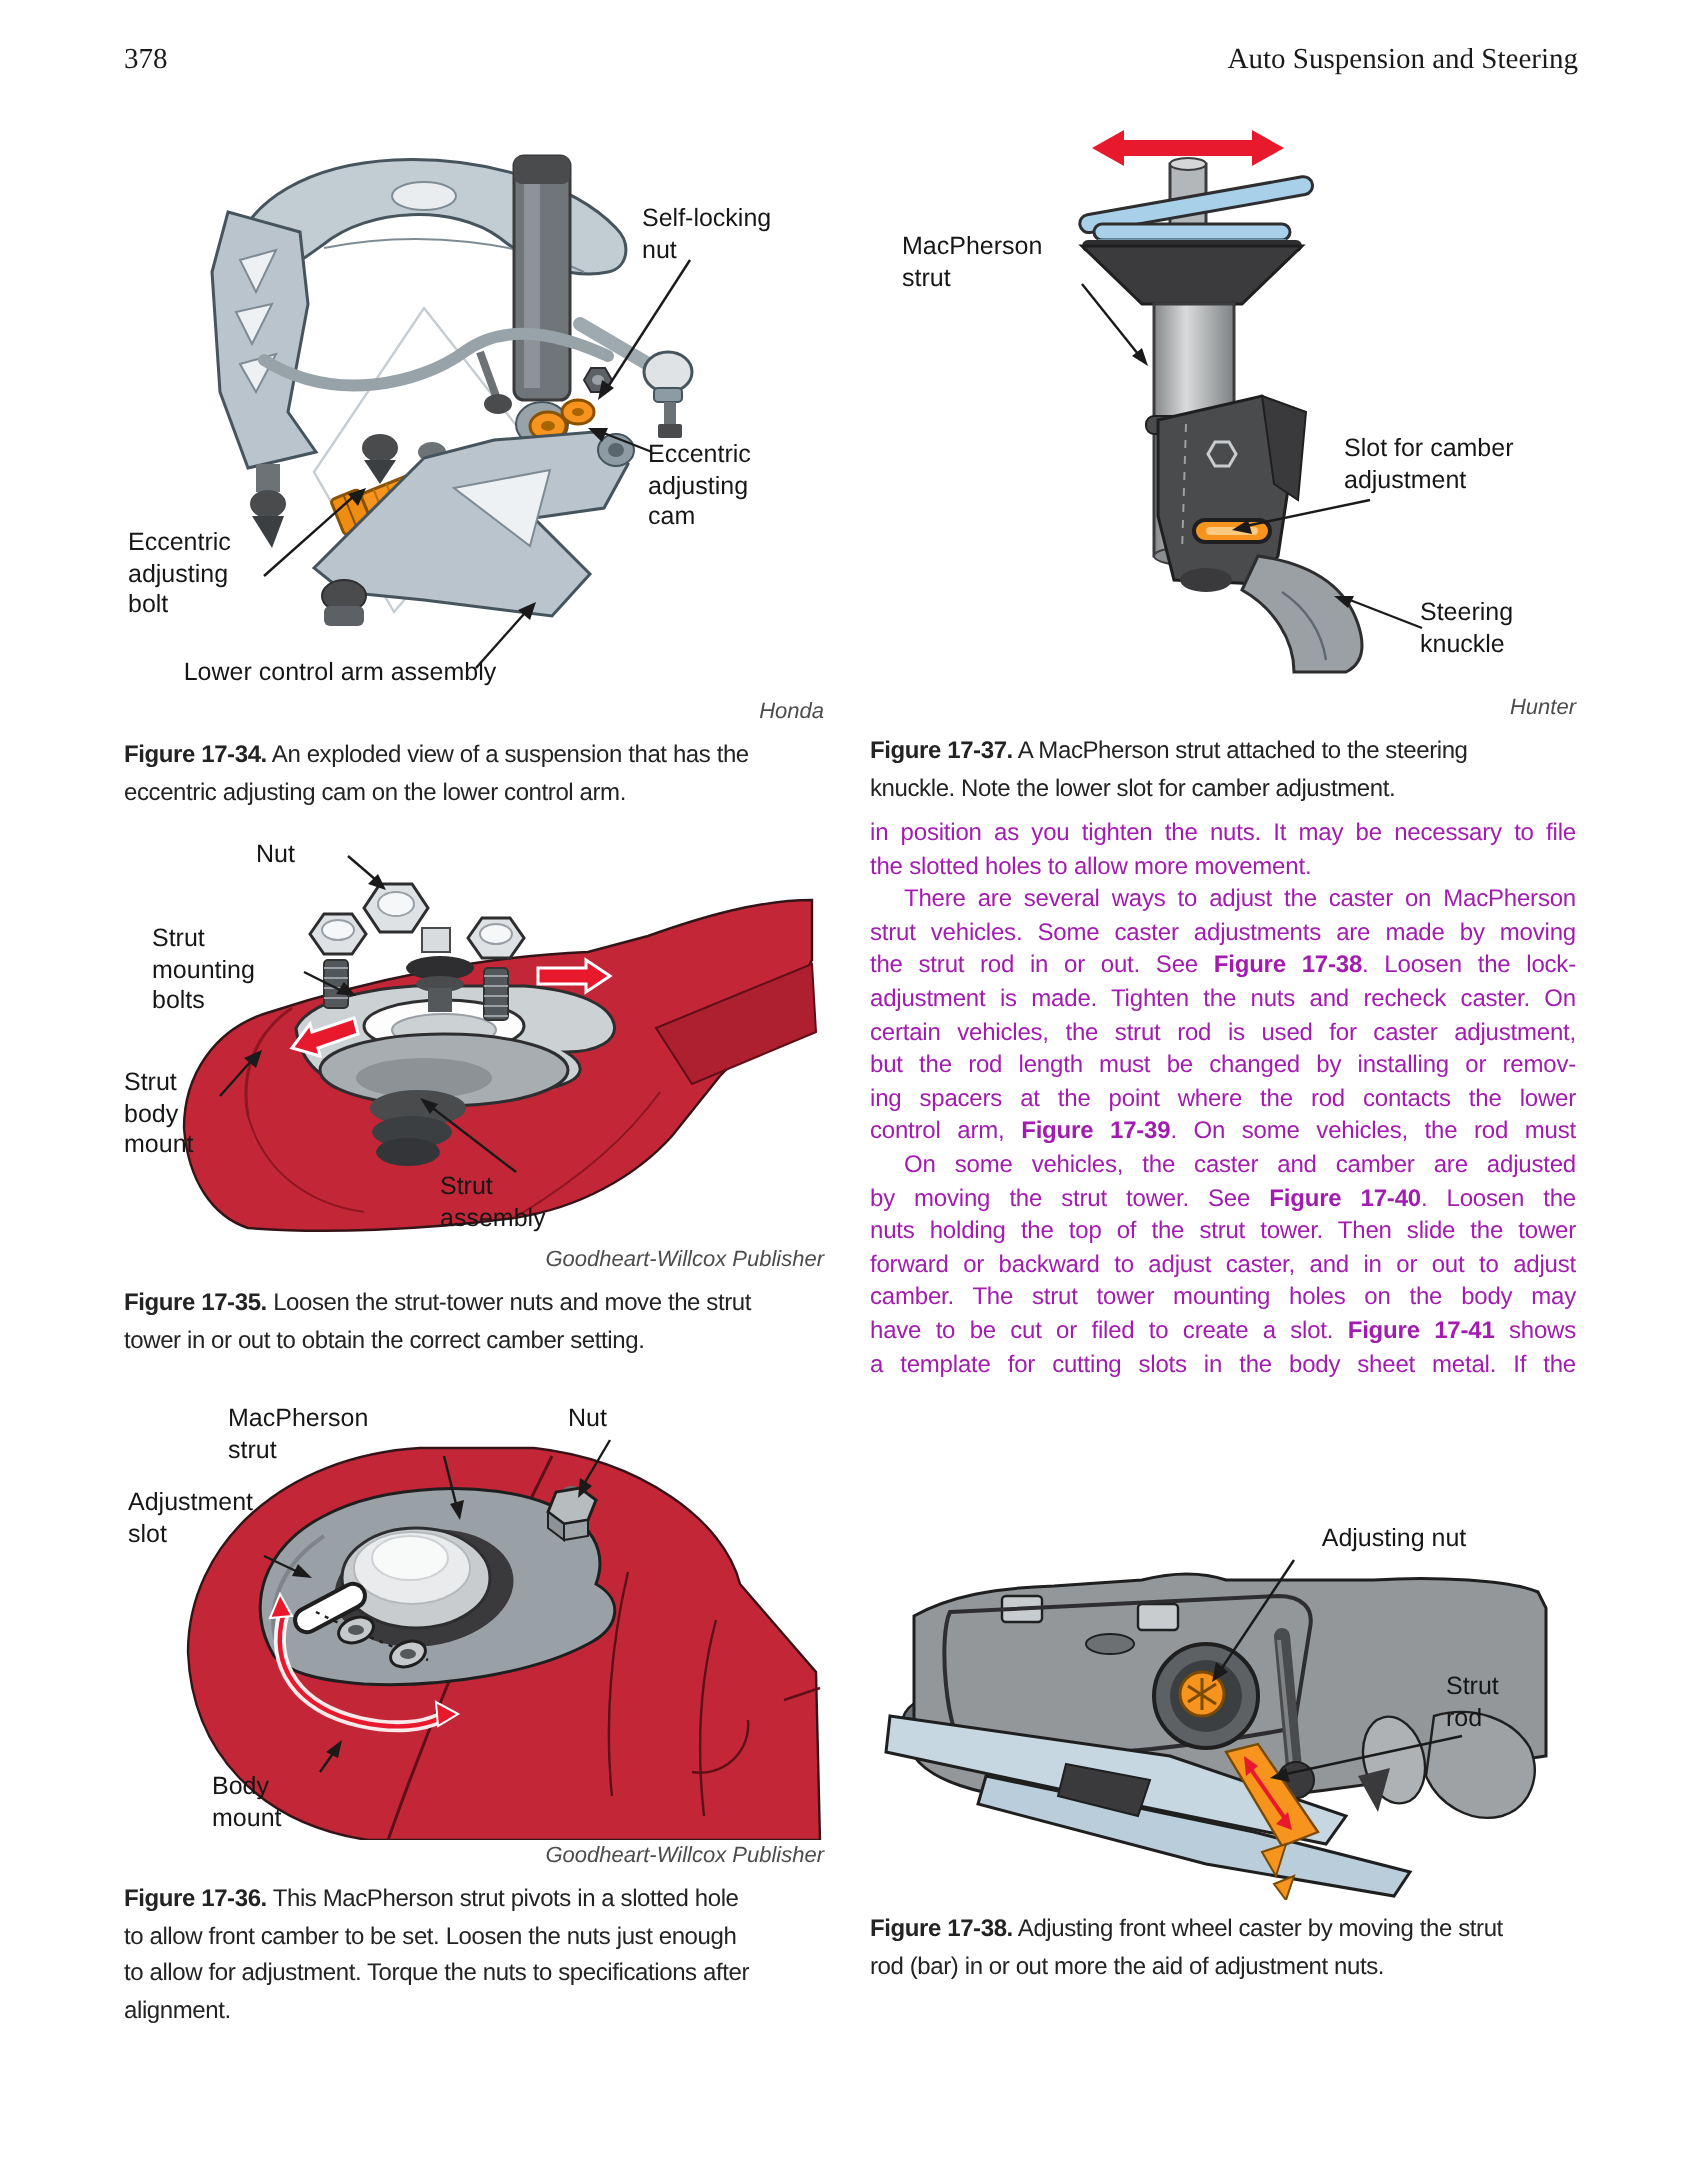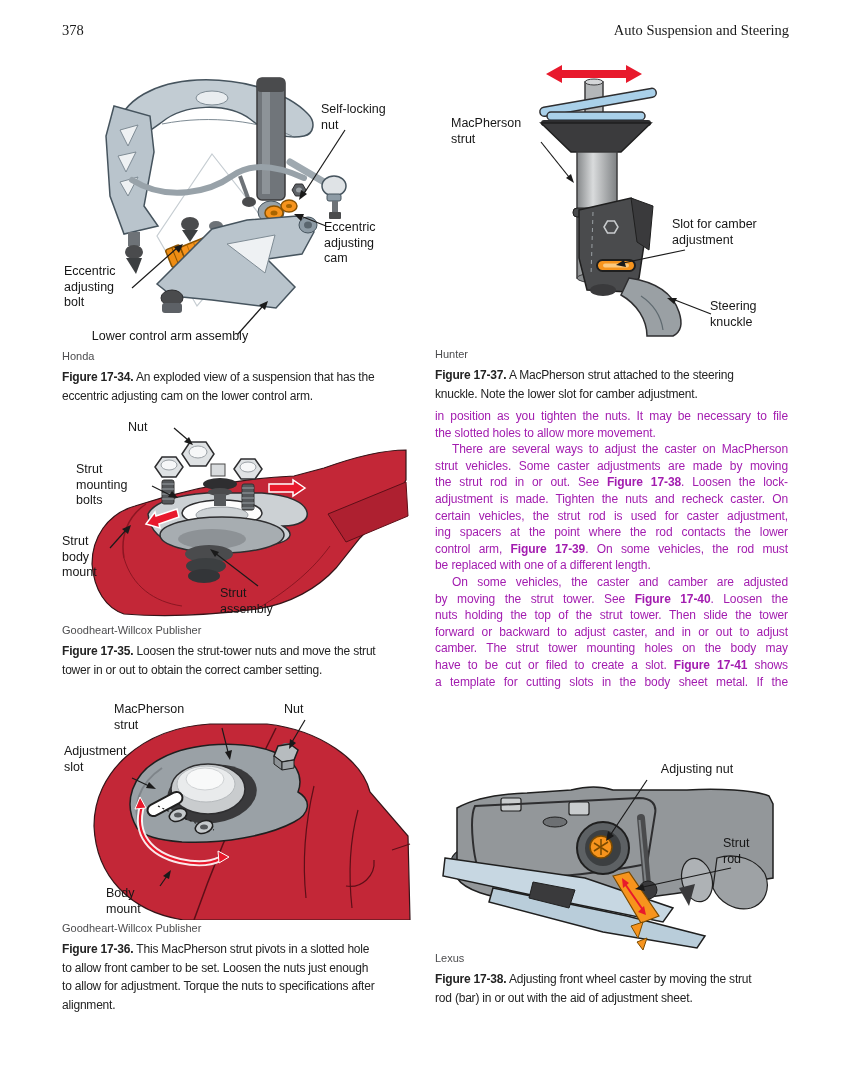--- a/index.html
+++ b/index.html
@@ -8,21 +8,21 @@
   .abs{position:absolute}
   .hdr{font-family:"Liberation Serif",serif;font-size:14.5px;color:#1a1a1a}
   #page-num{left:62px;top:22px}
   #running-head{right:60px;top:22px}
   .figure{position:absolute}
   .art{position:relative}
   .art svg{display:block}
   .lbl{position:absolute;font-size:12.5px;line-height:15.5px;color:#161616;
        white-space:pre-line;text-align:left}
   .lbl.la{text-align:center}
-  .credit{font-size:11px;color:#4c4c4e;margin-top:2px;height:13px}
+  .credit{font-style:italic;font-size:11px;color:#4c4c4e;text-align:right;margin-top:2px;height:13px}
   .caption{margin-top:5px;font-size:12px;line-height:18.6px;color:#232323;letter-spacing:-0.2px}
   .caption .tl{white-space:nowrap}
   .caption strong,#body-text strong{font-weight:bold}
   #body-text{position:absolute;left:435px;top:408px;width:353px;
        font-family:Liberation Sans, sans-serif;font-size:12px;line-height:16.6px;
        color:#a21caf;letter-spacing:-0.1px}
   .tl{white-space:nowrap}
   .jl{white-space:normal;text-align:justify;text-align-last:justify}
   .ind{text-indent:17px}
   #footer{right:60px;top:1094px;font-size:10px;color:#6d6e71}
@@ -278,23 +278,23 @@
   <div>
       <div class="tl jl"><span>in position as you tighten the nuts. It may be necessary to file</span></div>
       <div class="tl"><span>the slotted holes to allow more movement.</span></div>
     </div>
   <div>
       <div class="tl jl ind"><span>There are several ways to adjust the caster on MacPherson</span></div>
       <div class="tl jl"><span>strut vehicles. Some caster adjustments are made by moving</span></div>
       <div class="tl jl"><span>the strut rod in or out. See </span><strong>Figure 17-38</strong><span>. Loosen the lock-</span></div>
       <div class="tl jl"><span>adjustment is made. Tighten the nuts and recheck caster. On</span></div>
       <div class="tl jl"><span>certain vehicles, the strut rod is used for caster adjustment,</span></div>
+      <div class="tl jl"><span>but the rod length must be changed by installing or remov-</span></div>
       <div class="tl jl"><span>ing spacers at the point where the rod contacts the lower</span></div>
       <div class="tl jl"><span>control arm, </span><strong>Figure 17-39</strong><span>. On some vehicles, the rod must</span></div>
-      <div class="tl"><span>be replaced with one of a different length.</span></div>
     </div>
   <div>
       <div class="tl jl ind"><span>On some vehicles, the caster and camber are adjusted</span></div>
       <div class="tl jl"><span>by moving the strut tower. See </span><strong>Figure 17-40</strong><span>. Loosen the</span></div>
       <div class="tl jl"><span>nuts holding the top of the strut tower. Then slide the tower</span></div>
       <div class="tl jl"><span>forward or backward to adjust caster, and in or out to adjust</span></div>
       <div class="tl jl"><span>camber. The strut tower mounting holes on the body may</span></div>
       <div class="tl jl"><span>have to be cut or filed to create a slot. </span><strong>Figure 17-41</strong><span> shows</span></div>
       <div class="tl jl"><span>a template for cutting slots in the body sheet metal. If the</span></div>
     </div>
@@ -332,20 +332,19 @@
       <polygon points="202,182 212,178 208,190" fill="#f7941d" stroke="#7a4a00"></polygon>
       <line x1="212" y1="20" x2="176" y2="74" stroke="#1a1a1a" stroke-width="1.2"></line>
       <polygon points="171,81 173,71 179,76" fill="#1a1a1a"></polygon>
       <line x1="296" y1="108" x2="208" y2="127" stroke="#1a1a1a" stroke-width="1.2"></line>
       <polygon points="200,129 208,124 210,131" fill="#1a1a1a"></polygon>
     </svg>
     <div class="lbl la" style="left:202px;top:2px;width:120px">Adjusting nut</div>
     <div class="lbl" style="left:288px;top:76px;width:60px">Strut
 rod</div>
   </div>
-  <div class="credit">Lexus</div>
   <div class="caption">
       <div class="tl"><strong>Figure 17-38.</strong><span> Adjusting front wheel caster by moving the strut</span></div>
-      <div class="tl"><span>rod (bar) in or out with the aid of adjustment sheet.</span></div>
+      <div class="tl"><span>rod (bar) in or out more the aid of adjustment nuts.</span></div>
     </div>
 </div>
 
 <div class="abs" id="footer">Copyright by Goodheart-Willcox Co., Inc.</div>
 
 </body></html>

